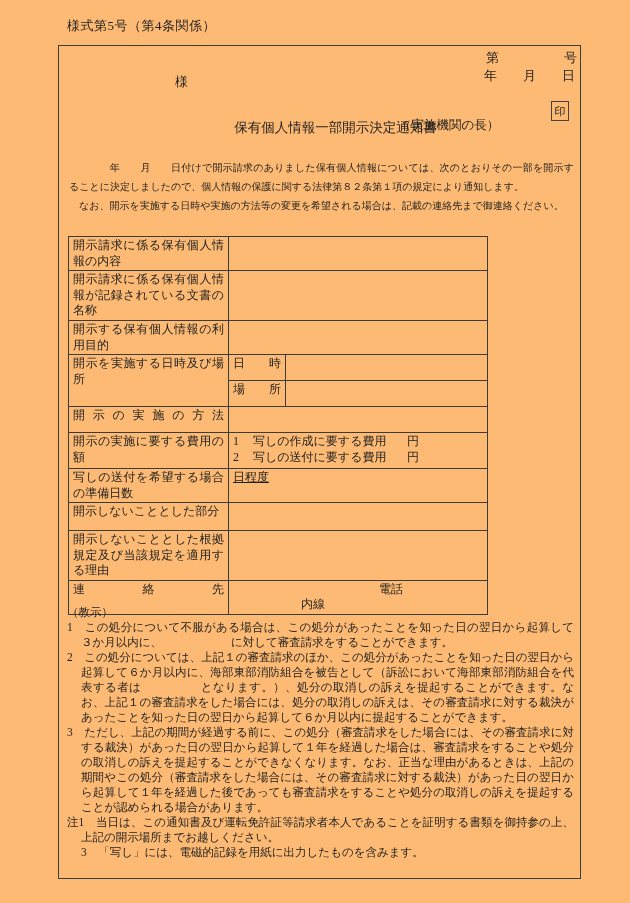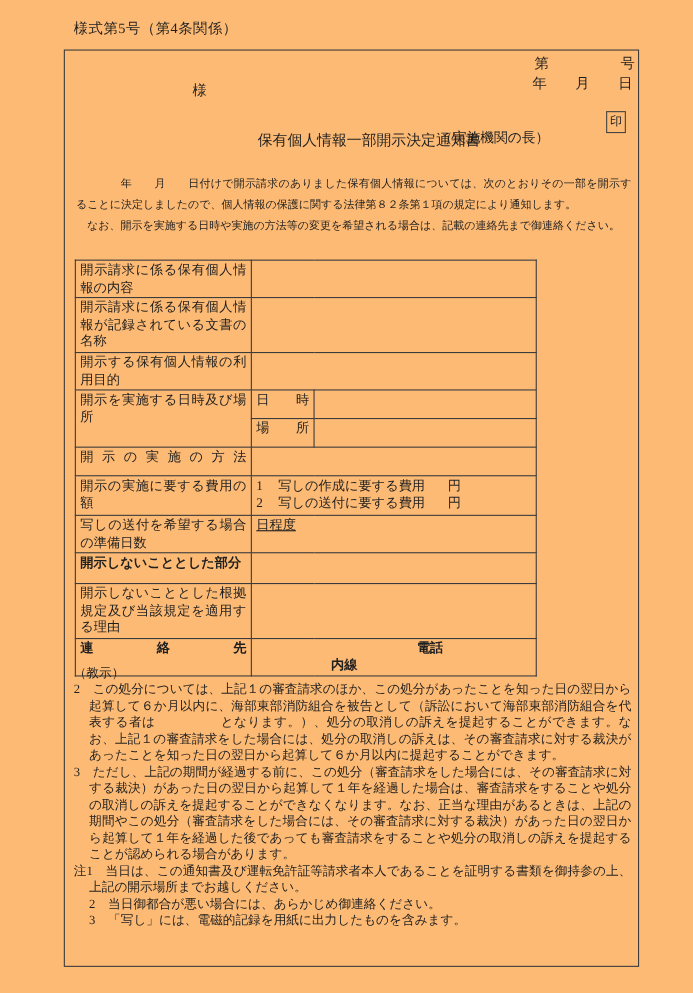--- a/index.html
+++ b/index.html
@@ -19,21 +19,21 @@
   .lh-title{position:absolute;top:73px;left:16px;width:100%;text-align:center;font-size:13.5px;}
   .body-text{position:absolute;top:112px;left:10px;width:505px;font-size:10px;line-height:19px;text-align:justify;}
   .body-text p{margin:0;}
   table.info{position:absolute;top:190px;left:9px;width:420px;border-collapse:collapse;table-layout:fixed;}
   table.info td{border:1px solid #3c3c3c;font-size:12px;line-height:15.5px;padding:1px 4px;vertical-align:top;
     text-align:justify;overflow:hidden;}
   td.lbl{padding-left:4px;padding-right:9px;}
   .spread{text-align:justify;text-align-last:justify;}
   td.sub{text-align:center;text-align-last:auto;}
   .r34{height:34px;} .r50{height:50px;padding-left:32px;} .r26{height:26px;} .r36{height:36px;padding-left:28px;}
-  .r32{height:32px;} .r48{height:48px;padding-left:28px;} .r28{height:28px;font-weight:bold;}
+  .r32{height:32px;} .r48{height:48px;padding-left:28px;} .r28{height:28px;}
   .fee-line{position:relative;white-space:nowrap;}
   .fee-num{display:inline-block;width:20px;}
   .fee-unit{position:absolute;left:174px;top:0;}
   td.contact-cell{vertical-align:bottom;padding-bottom:2px;}
   .contact-line span{display:inline-block;}
   .contact-tel{margin-left:146px;}
   .contact-ext{margin-left:68px;}
   td.prep-cell{padding-left:58px;text-decoration:underline;}
   .kyoji{position:absolute;top:559px;left:8px;width:507px;font-size:11.5px;line-height:15px;}
   .kyoji .heading{margin:0;}
@@ -123,21 +123,21 @@
           <div class="contact-line">
             <span class="contact-tel">電話</span><span class="contact-ext">内線</span>
           </div>
         </td>
       </tr>
     </tbody>
       </table>
 
     <div class="kyoji">
       <p class="heading">（教示）</p>
+      <p class="item">1　この処分について不服がある場合は、この処分があったことを知った日の翌日から起算して３か月以内に、　　　　　　に対して審査請求をすることができます。</p>
       <p class="item">2　この処分については、上記１の審査請求のほか、この処分があったことを知った日の翌日から起算して６か月以内に、海部東部消防組合を被告として（訴訟において海部東部消防組合を代表する者は　　　　　となります。）、処分の取消しの訴えを提起することができます。なお、上記１の審査請求をした場合には、処分の取消しの訴えは、その審査請求に対する裁決があったことを知った日の翌日から起算して６か月以内に提起することができます。</p>
       <p class="item">3　ただし、上記の期間が経過する前に、この処分（審査請求をした場合には、その審査請求に対する裁決）があった日の翌日から起算して１年を経過した場合は、審査請求をすることや処分の取消しの訴えを提起することができなくなります。なお、正当な理由があるときは、上記の期間やこの処分（審査請求をした場合には、その審査請求に対する裁決）があった日の翌日から起算して１年を経過した後であっても審査請求をすることや処分の取消しの訴えを提起することが認められる場合があります。</p>
       <p class="note">注1　当日は、この通知書及び運転免許証等請求者本人であることを証明する書類を御持参の上、上記の開示場所までお越しください。</p>
-      <p class="note-sub">2　当日御都合が悪い場合には、あらかじめ御連絡ください。</p>
       <p class="note-sub">3　「写し」には、電磁的記録を用紙に出力したものを含みます。</p>
     </div>
 
   </div>
 </div>
 
 </body></html>

